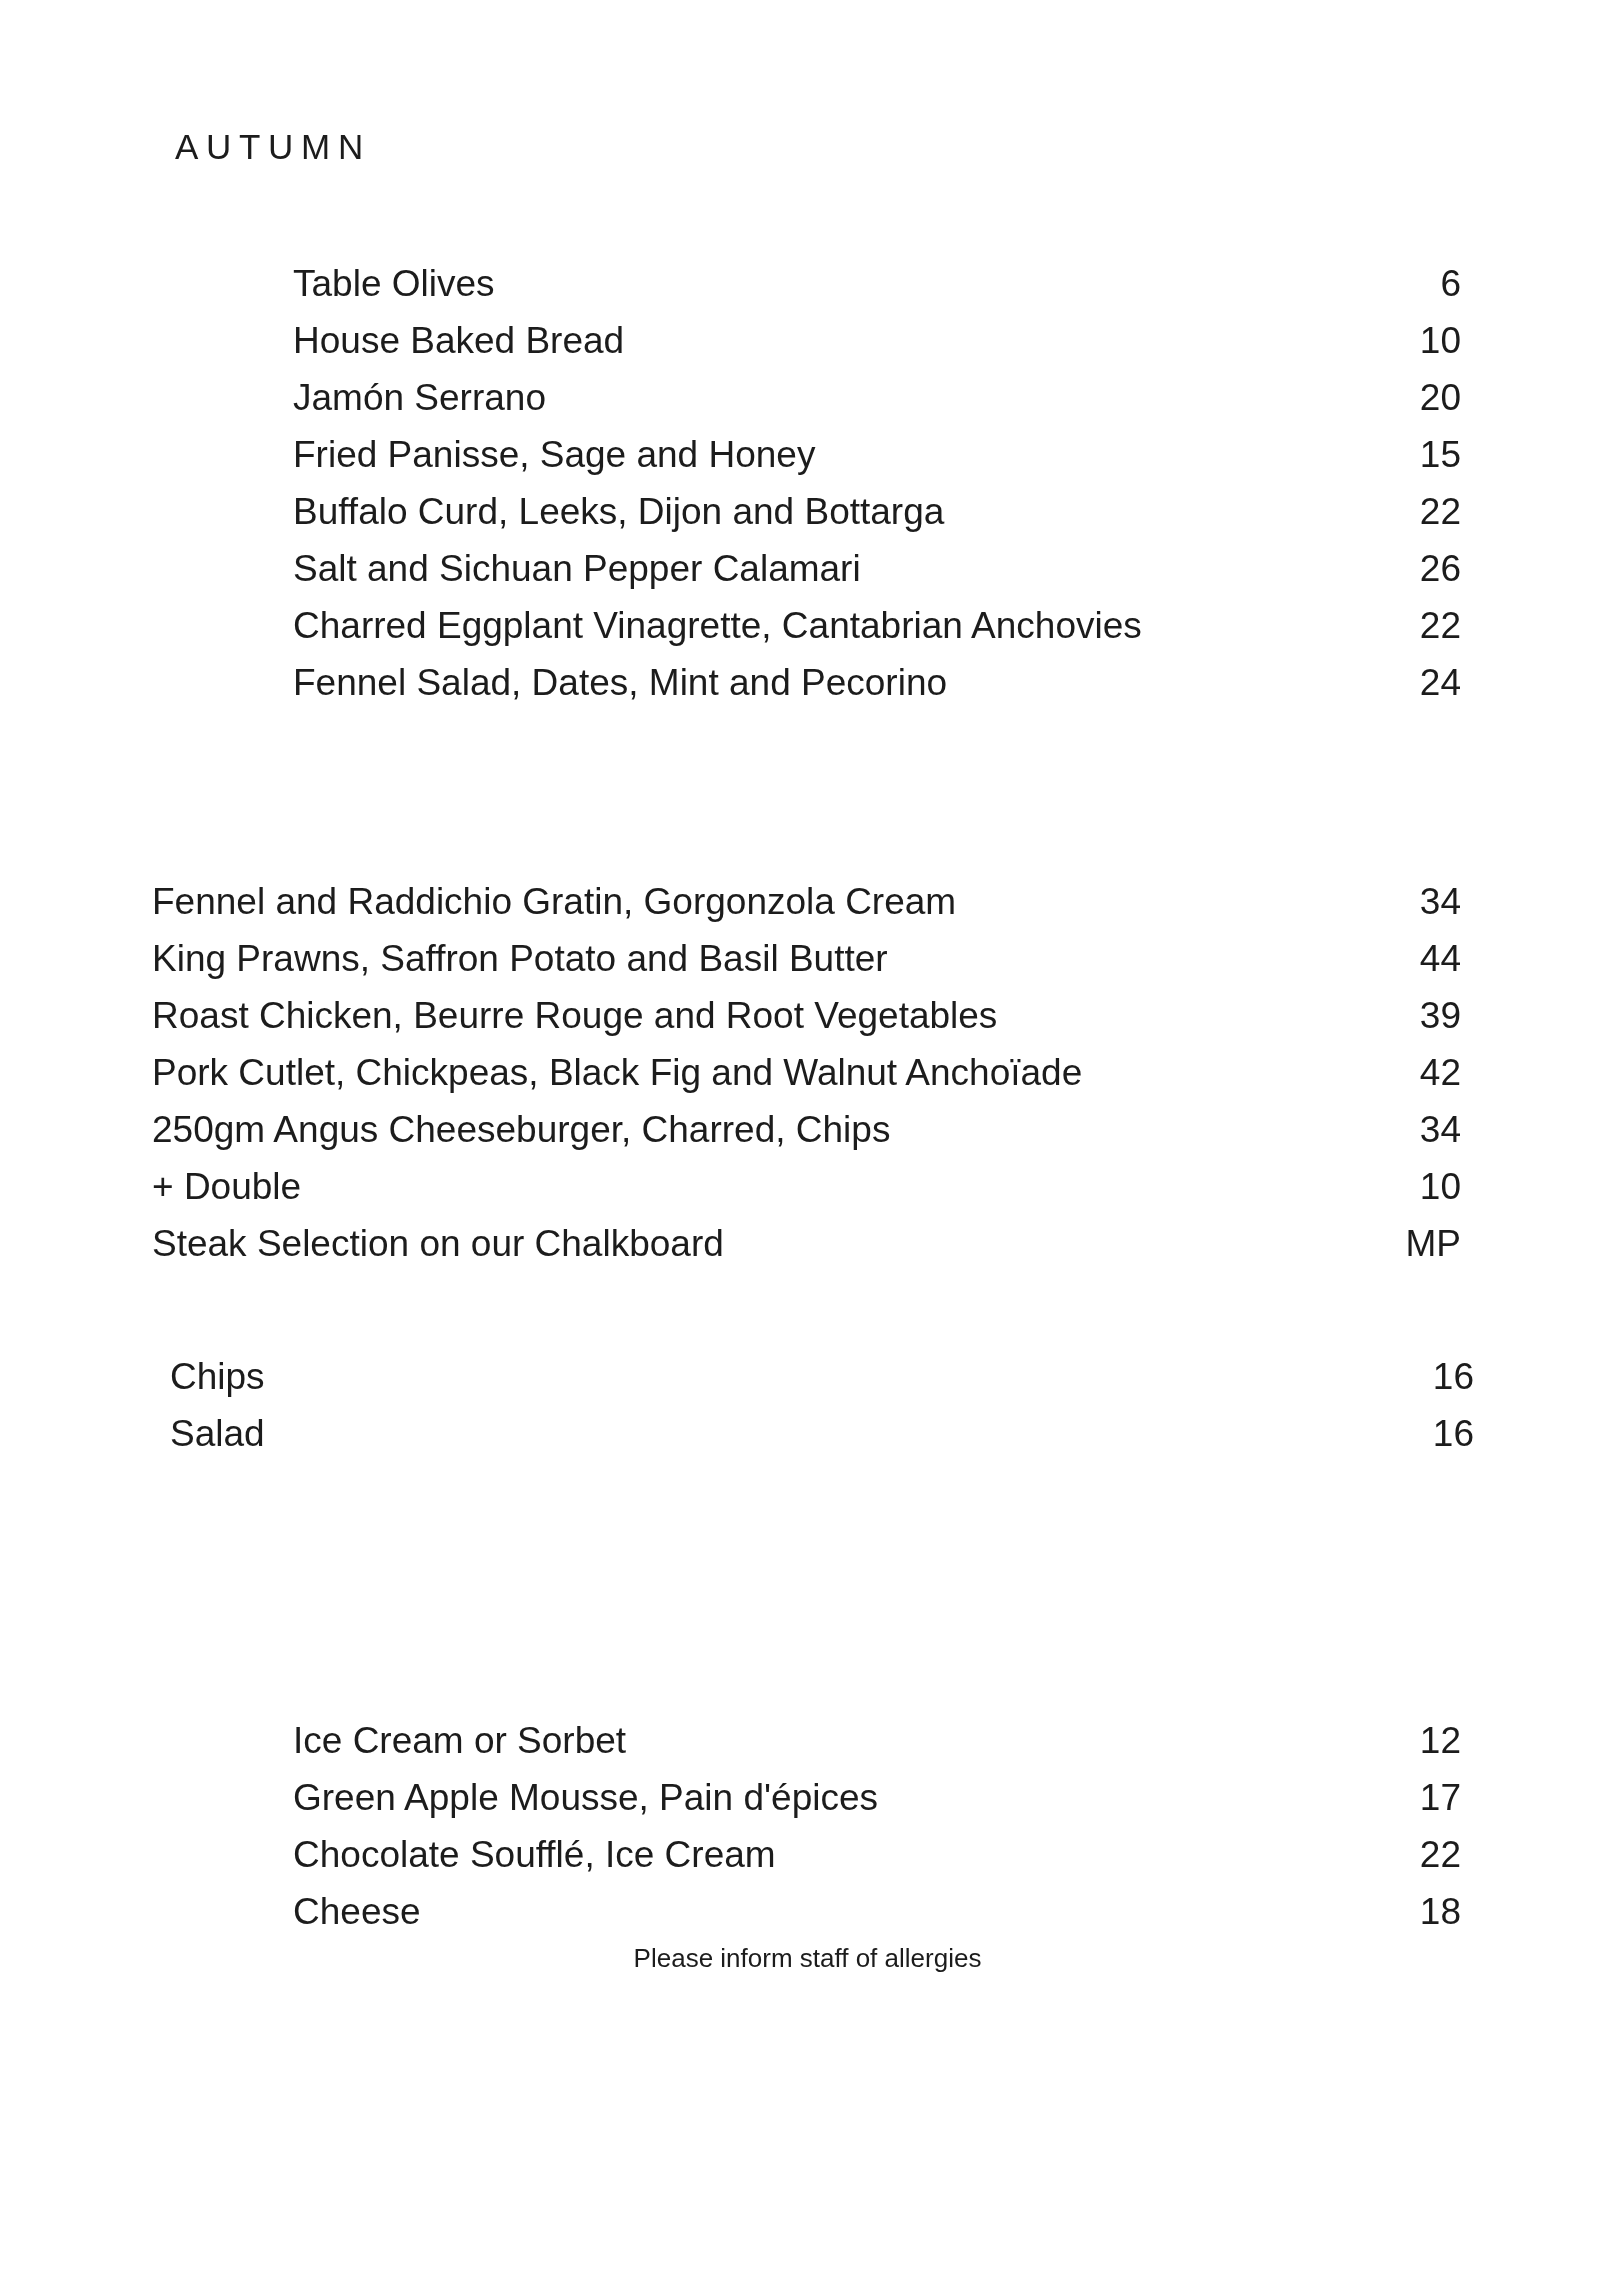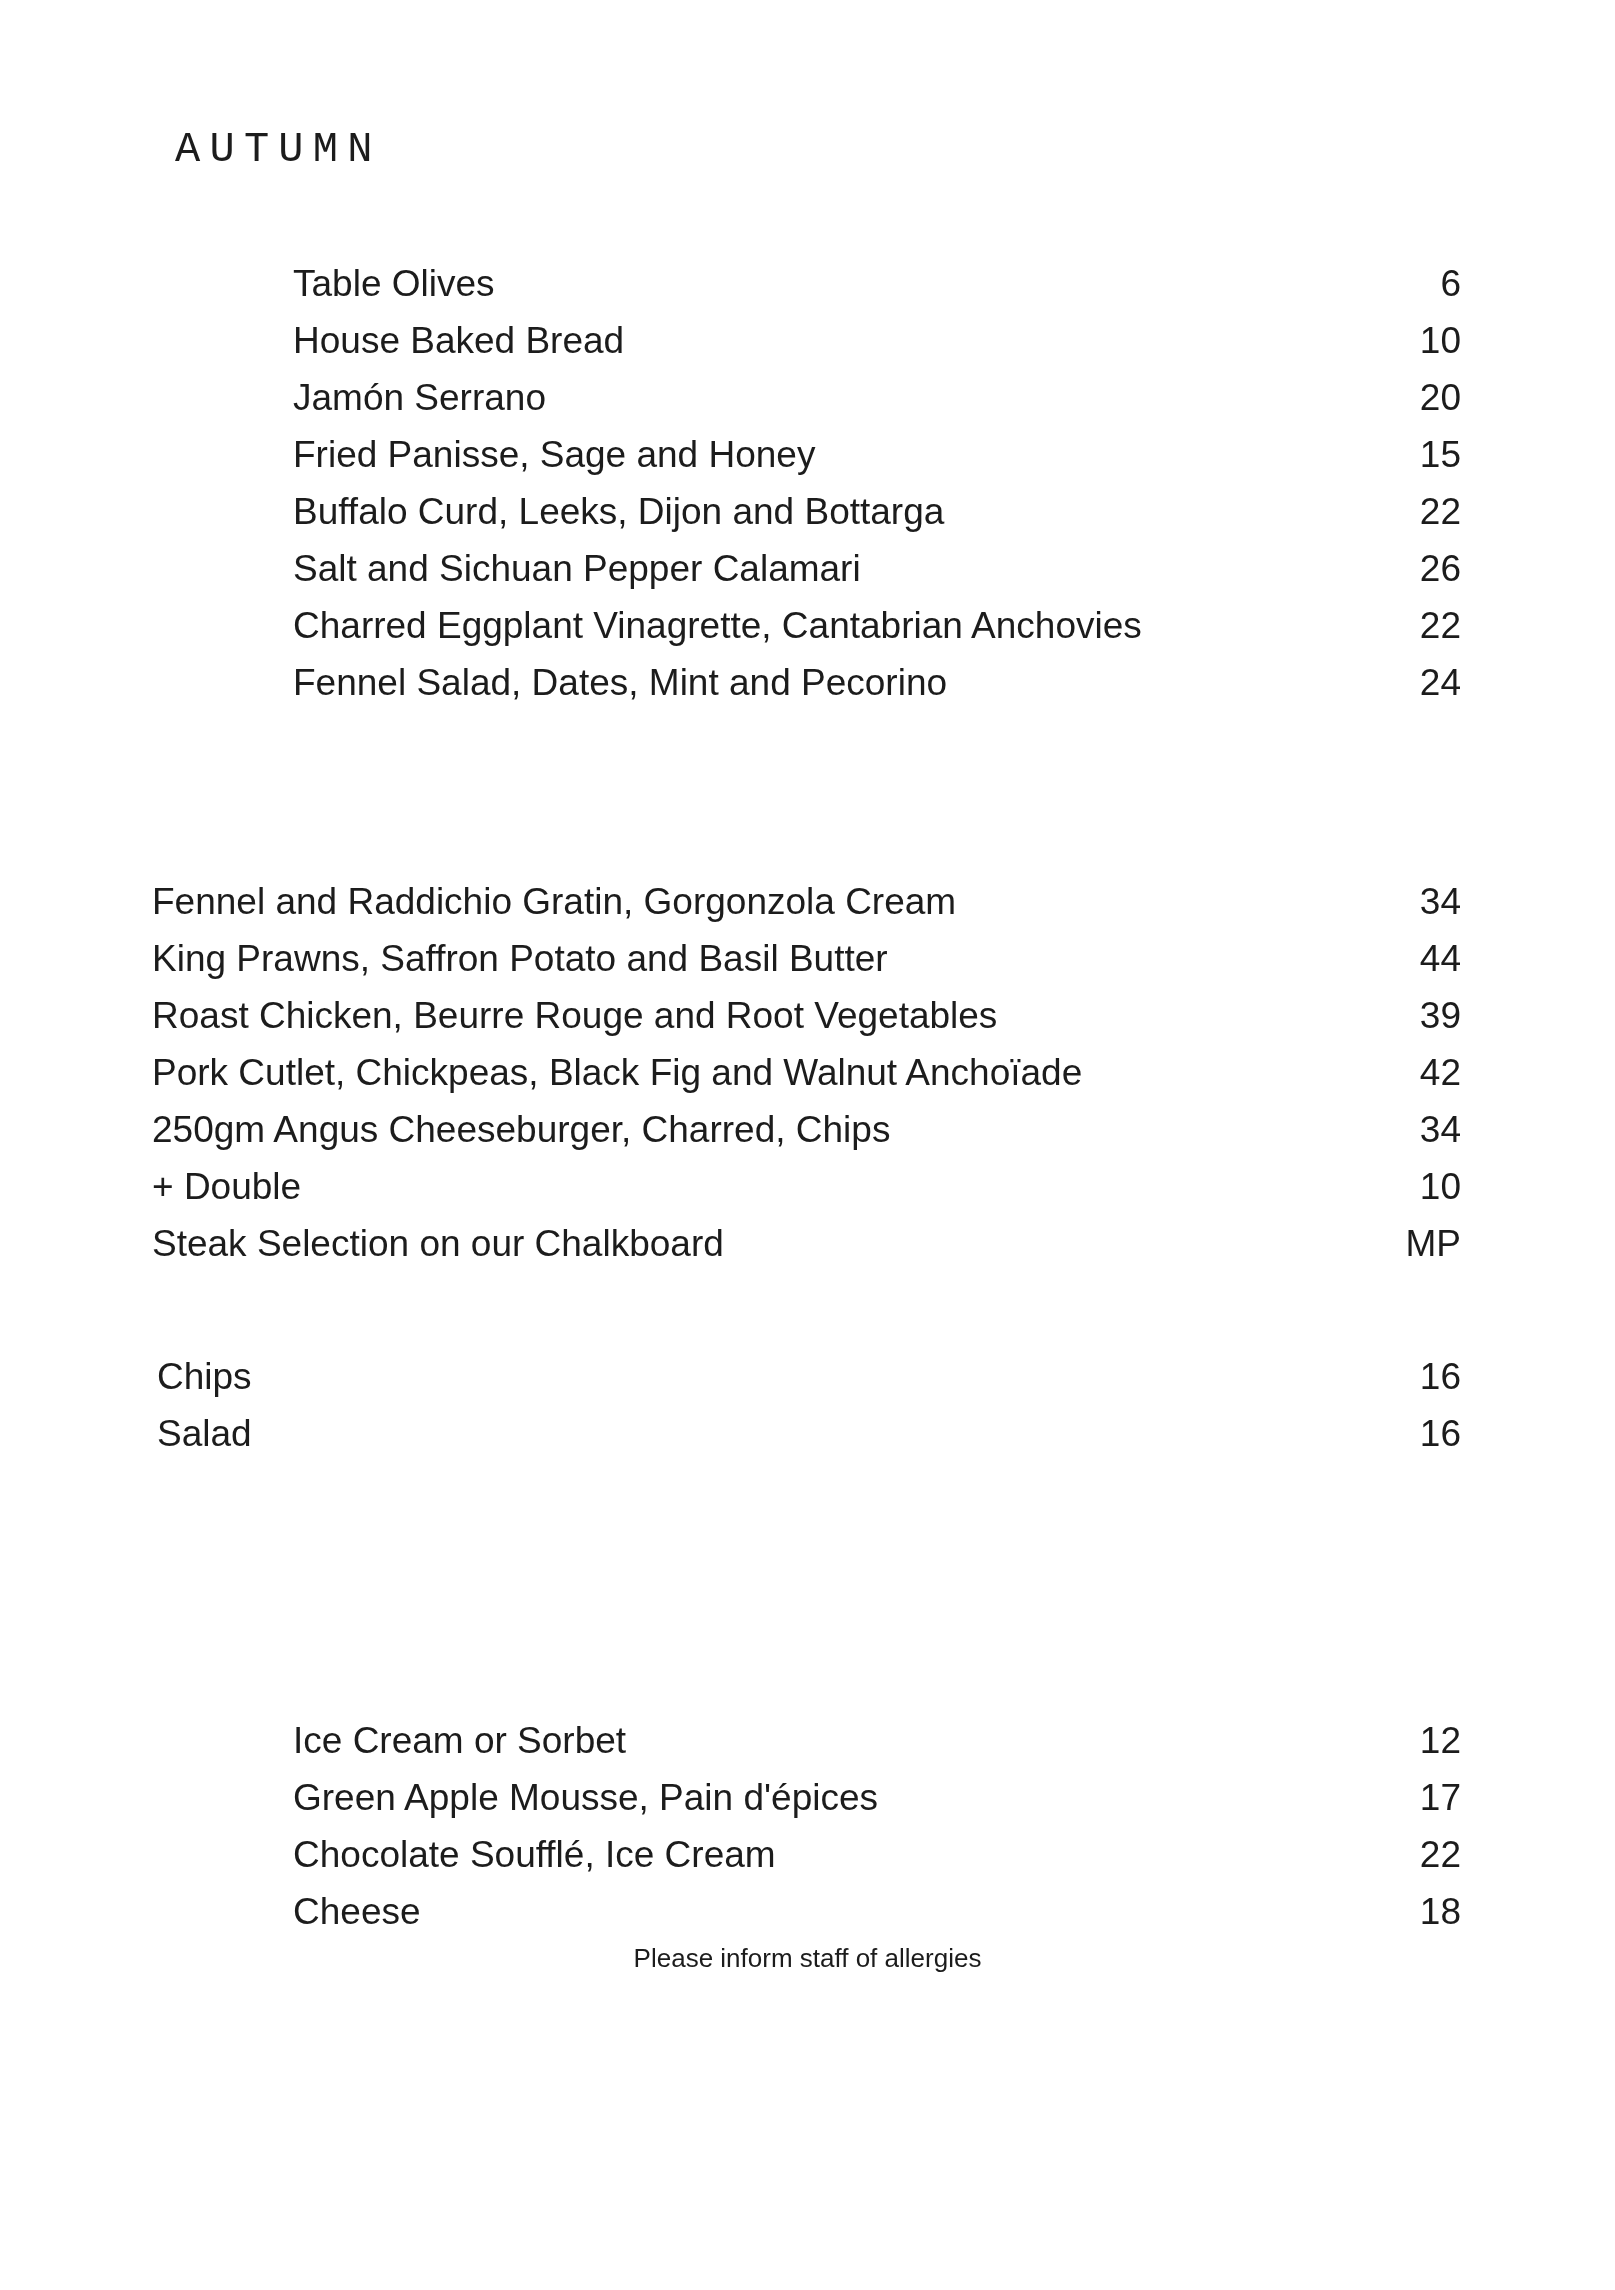--- a/index.html
+++ b/index.html
@@ -8,40 +8,39 @@
     background: #ffffff;
     font-family: "Liberation Sans", sans-serif;
     color: #1c1c1c;
     position: relative;
     overflow: hidden;
   }
   .title {
     position: absolute;
     left: 175px;
     top: 129px;
-    font-size: 42px;
+    font-size: 35px;
     font-weight: 400;
     letter-spacing: 0.22em;
     line-height: 1;
-    font-family: Liberation Mono, monospace;
   }
   .block { position: absolute; }
   .row {
     display: flex;
     justify-content: space-between;
     align-items: center;
     line-height: 57px;
     font-size: 37px;
     font-weight: 400;
     white-space: nowrap;
   }
   .price { text-align: right; padding-left: 37px; }
   .starters { left: 293px; top: 255px;  width: 1168px; }
   .mains    { left: 152px; top: 841px;  width: 1309px; margin-top: 32px; }
-  .sides    { left: 157px; top: 1348px; width: 1304px; }
+  .sides    { left: 170px; top: 1348px; width: 1304px; }
   .desserts { left: 293px; top: 1672px; width: 1168px; margin-top: 40px; }
   .footer {
     position: absolute;
     left: 0;
     top: 1940px;
     width: 100%;
     text-align: center;
     font-size: 26px;
     line-height: 37px;
   }

